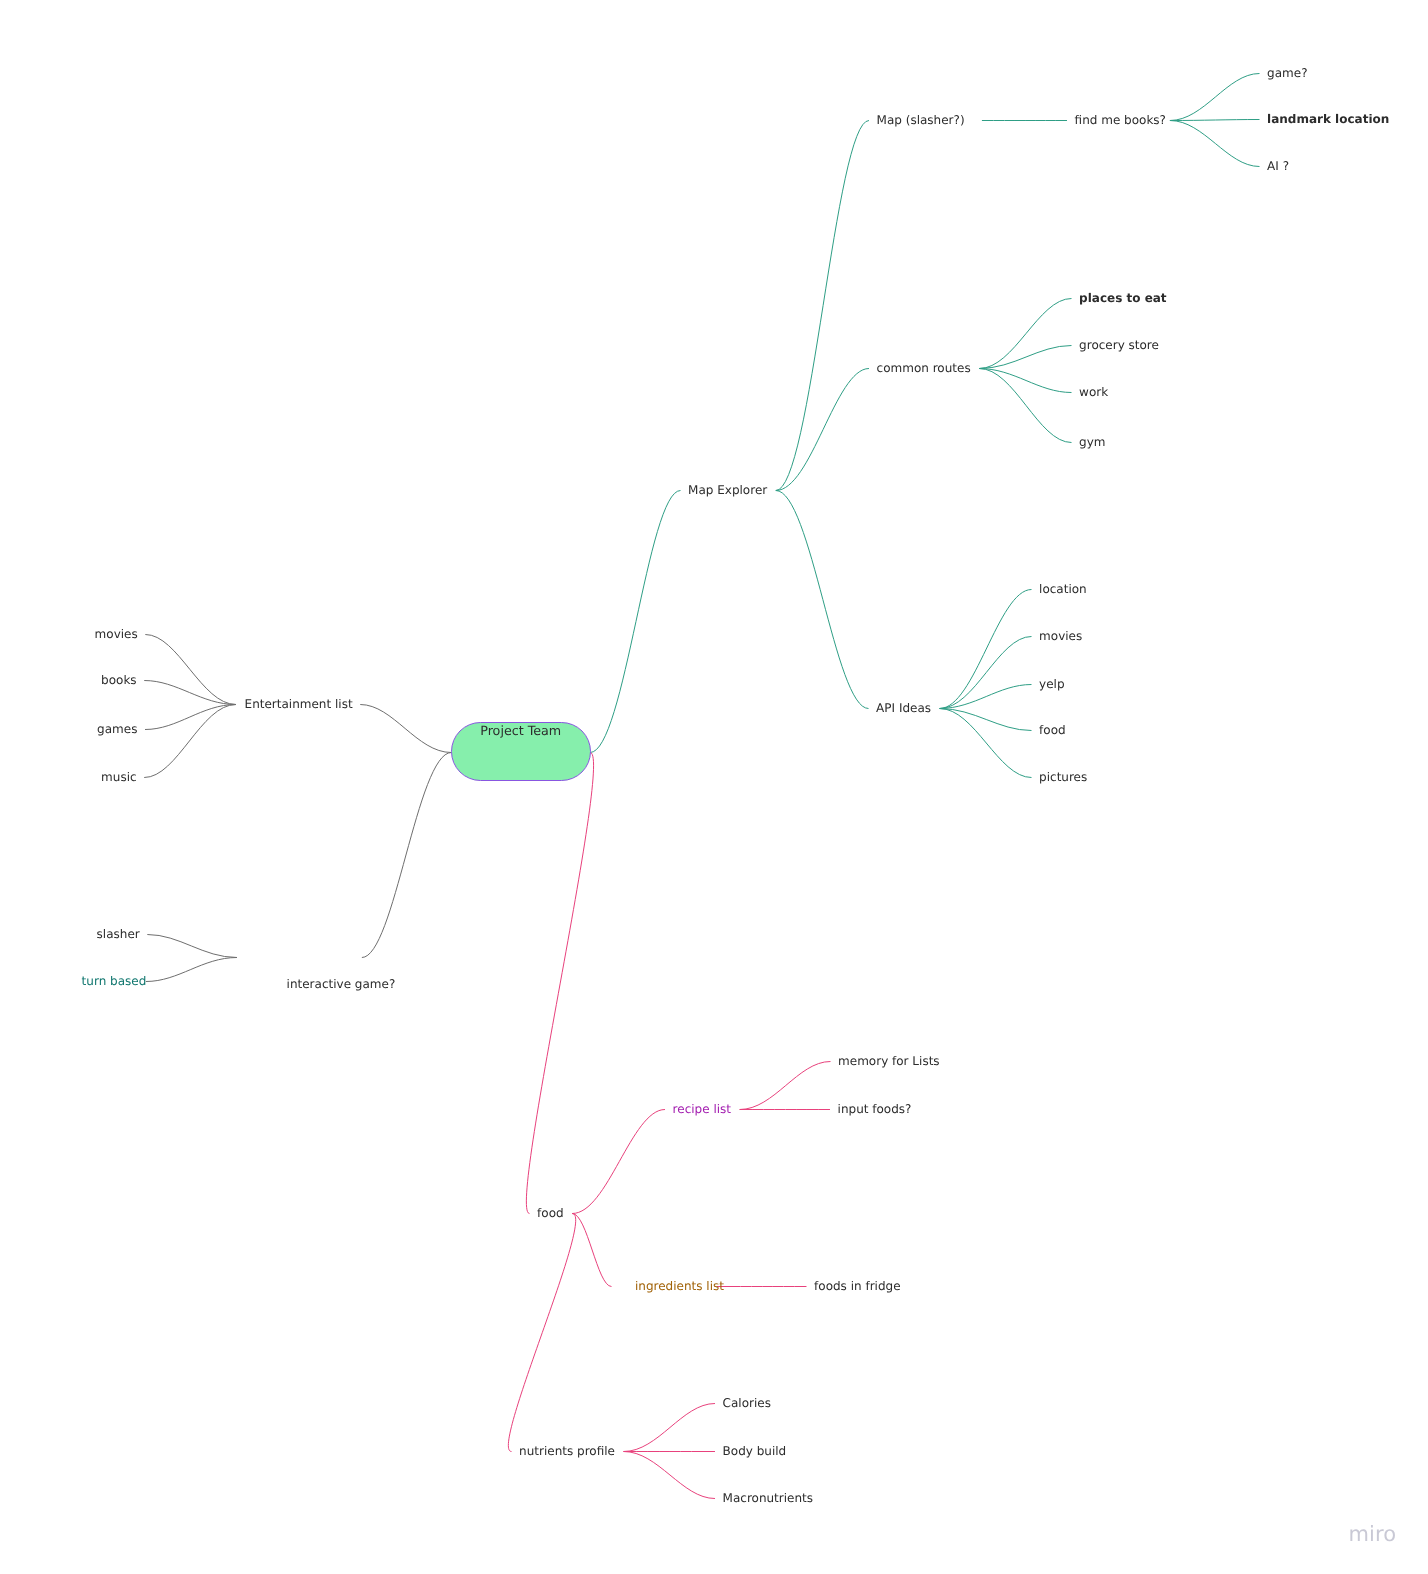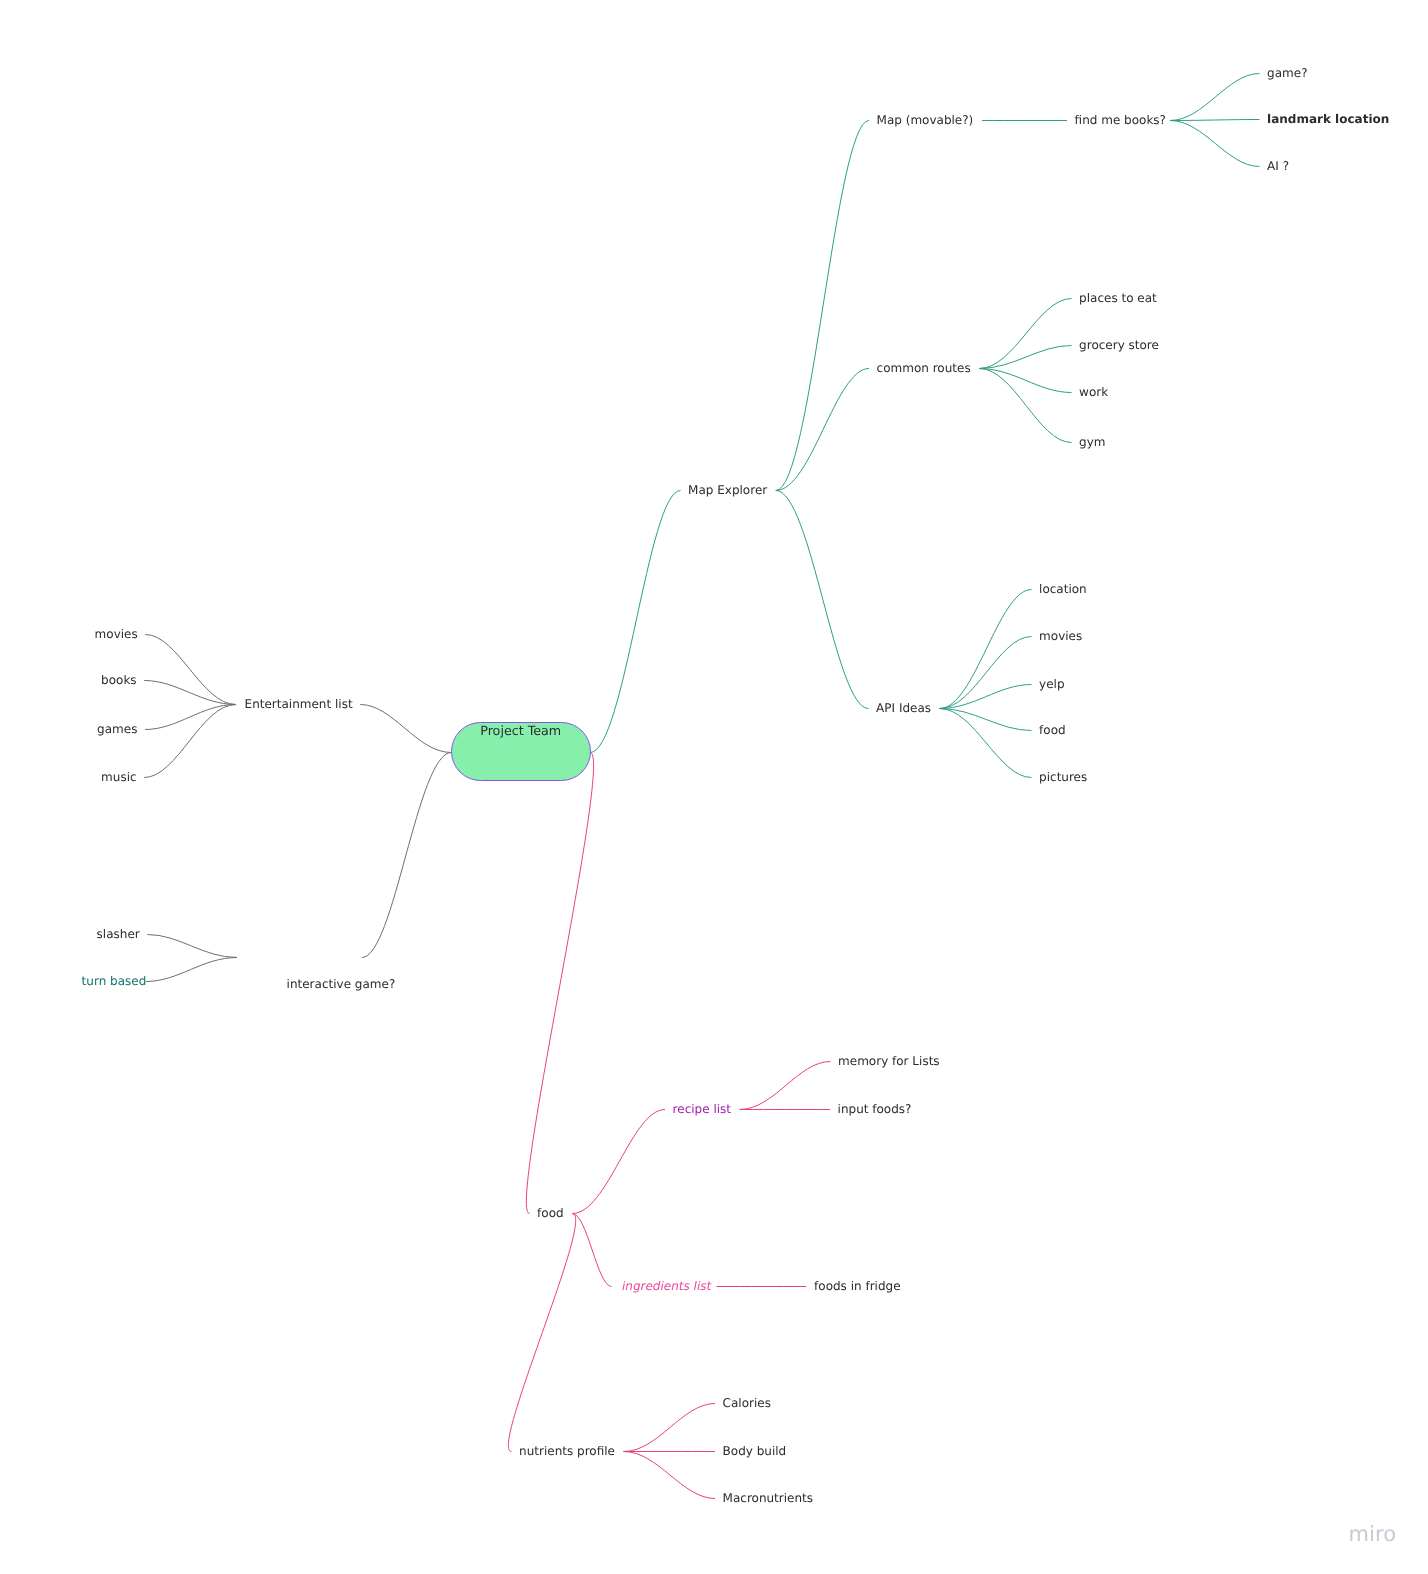--- a/index.html
+++ b/index.html
@@ -83,41 +83,41 @@
   <div id="nodes">
       <div class="node" id="n-ent" style="left: 244.6px; top: 697.9px; color: rgb(44, 44, 44);">Entertainment list</div>
       <div class="node" id="n-movies" style="left: 94.6px; top: 627.9px; color: rgb(44, 44, 44);">movies</div>
       <div class="node" id="n-books" style="left: 101.1px; top: 673.9px; color: rgb(44, 44, 44);">books</div>
       <div class="node" id="n-games" style="left: 97.1px; top: 722.9px; color: rgb(44, 44, 44);">games</div>
       <div class="node" id="n-music" style="left: 101.1px; top: 770.9px; color: rgb(44, 44, 44);">music</div>
       <div class="node" id="n-ig" style="left: 245.6px; top: 978px; color: rgb(44, 44, 44); margin-left: 41px;">interactive game?</div>
       <div class="node" id="n-slasher" style="left: 96.6px; top: 927.9px; color: rgb(44, 44, 44);">slasher</div>
       <div class="node" id="n-turnbased" style="left: 73.6px; top: 975.4px; color: #0f766e; margin-left: 8px;">turn based</div>
       <div class="node" id="n-mapexp" style="left: 688.1px; top: 483.9px; color: rgb(44, 44, 44);">Map Explorer</div>
-      <div class="node" id="n-mapmov" style="left: 876.6px; top: 113.9px; color: rgb(44, 44, 44);">Map (movable?)</div>
+      <div class="node" id="n-mapmov" style="left: 876.6px; top: 113.9px; color: rgb(44, 44, 44);">Map (slasher?)</div>
       <div class="node" id="n-findme" style="left: 1074.6px; top: 113.9px; color: rgb(44, 44, 44);">find me books?</div>
       <div class="node" id="n-game" style="left: 1267.1px; top: 66.9px; color: rgb(44, 44, 44);">game?</div>
       <div class="node bold" id="n-landmark" style="left: 1267.1px; top: 113.4px; color: rgb(44, 44, 44);">landmark location</div>
       <div class="node" id="n-ai" style="left: 1267.1px; top: 159.9px; color: rgb(44, 44, 44);">AI ?</div>
       <div class="node" id="n-common" style="left: 876.6px; top: 362.4px; color: rgb(44, 44, 44);">common routes</div>
-      <div class="node" id="n-places" style="left: 1079.1px; top: 291.9px; color: rgb(44, 44, 44);">places to eat</div>
+      <div class="node" id="n-places" style="left: 1079.1px; top: 291.9px; color: rgb(44, 44, 44); font-weight: bold;">places to eat</div>
       <div class="node" id="n-grocery" style="left: 1079.1px; top: 339.4px; color: rgb(44, 44, 44);">grocery store</div>
       <div class="node" id="n-work" style="left: 1079.1px; top: 385.9px; color: rgb(44, 44, 44);">work</div>
       <div class="node" id="n-gym" style="left: 1079.1px; top: 436.4px; color: rgb(44, 44, 44);">gym</div>
       <div class="node" id="n-api" style="left: 876.1px; top: 701.9px; color: rgb(44, 44, 44);">API Ideas</div>
       <div class="node" id="n-location" style="left: 1039.1px; top: 582.9px; color: rgb(44, 44, 44);">location</div>
       <div class="node" id="n-movies2" style="left: 1039.1px; top: 630.4px; color: rgb(44, 44, 44);">movies</div>
       <div class="node" id="n-yelp" style="left: 1039.1px; top: 677.9px; color: rgb(44, 44, 44);">yelp</div>
       <div class="node" id="n-food2" style="left: 1039.1px; top: 724.4px; color: rgb(44, 44, 44);">food</div>
       <div class="node" id="n-pictures" style="left: 1039.1px; top: 771.4px; color: rgb(44, 44, 44);">pictures</div>
       <div class="node" id="n-food" style="left: 537.1px; top: 1207.4px; color: rgb(44, 44, 44);">food</div>
       <div class="node" id="n-recipe" style="left: 672.6px; top: 1102.9px; color: #a21caf;">recipe list</div>
       <div class="node" id="n-memory" style="left: 838.1px; top: 1055.4px; color: rgb(44, 44, 44);">memory for Lists</div>
       <div class="node" id="n-inputfoods" style="left: 837.6px; top: 1102.9px; color: rgb(44, 44, 44);">input foods?</div>
-      <div class="node" id="n-ingredients" style="left: 622px; top: 1279.9px; color: #ec4899; font-style: italic;">ingredients list</div>
+      <div class="node" id="n-ingredients" style="left: 635px; top: 1279.9px; color: #a16207;">ingredients list</div>
       <div class="node" id="n-fridge" style="left: 814.1px; top: 1279.9px; color: rgb(44, 44, 44);">foods in fridge</div>
       <div class="node" id="n-nutrients" style="left: 519.1px; top: 1444.9px; color: rgb(44, 44, 44);">nutrients profile</div>
       <div class="node" id="n-calories" style="left: 722.6px; top: 1397.4px; color: rgb(44, 44, 44);">Calories</div>
       <div class="node" id="n-bodybuild" style="left: 722.6px; top: 1444.9px; color: rgb(44, 44, 44);">Body build</div>
       <div class="node" id="n-macro" style="left: 722.6px; top: 1492.4px; color: rgb(44, 44, 44);">Macronutrients</div>
     </div>
 
   <div id="brand">miro</div>
 </div>
 

